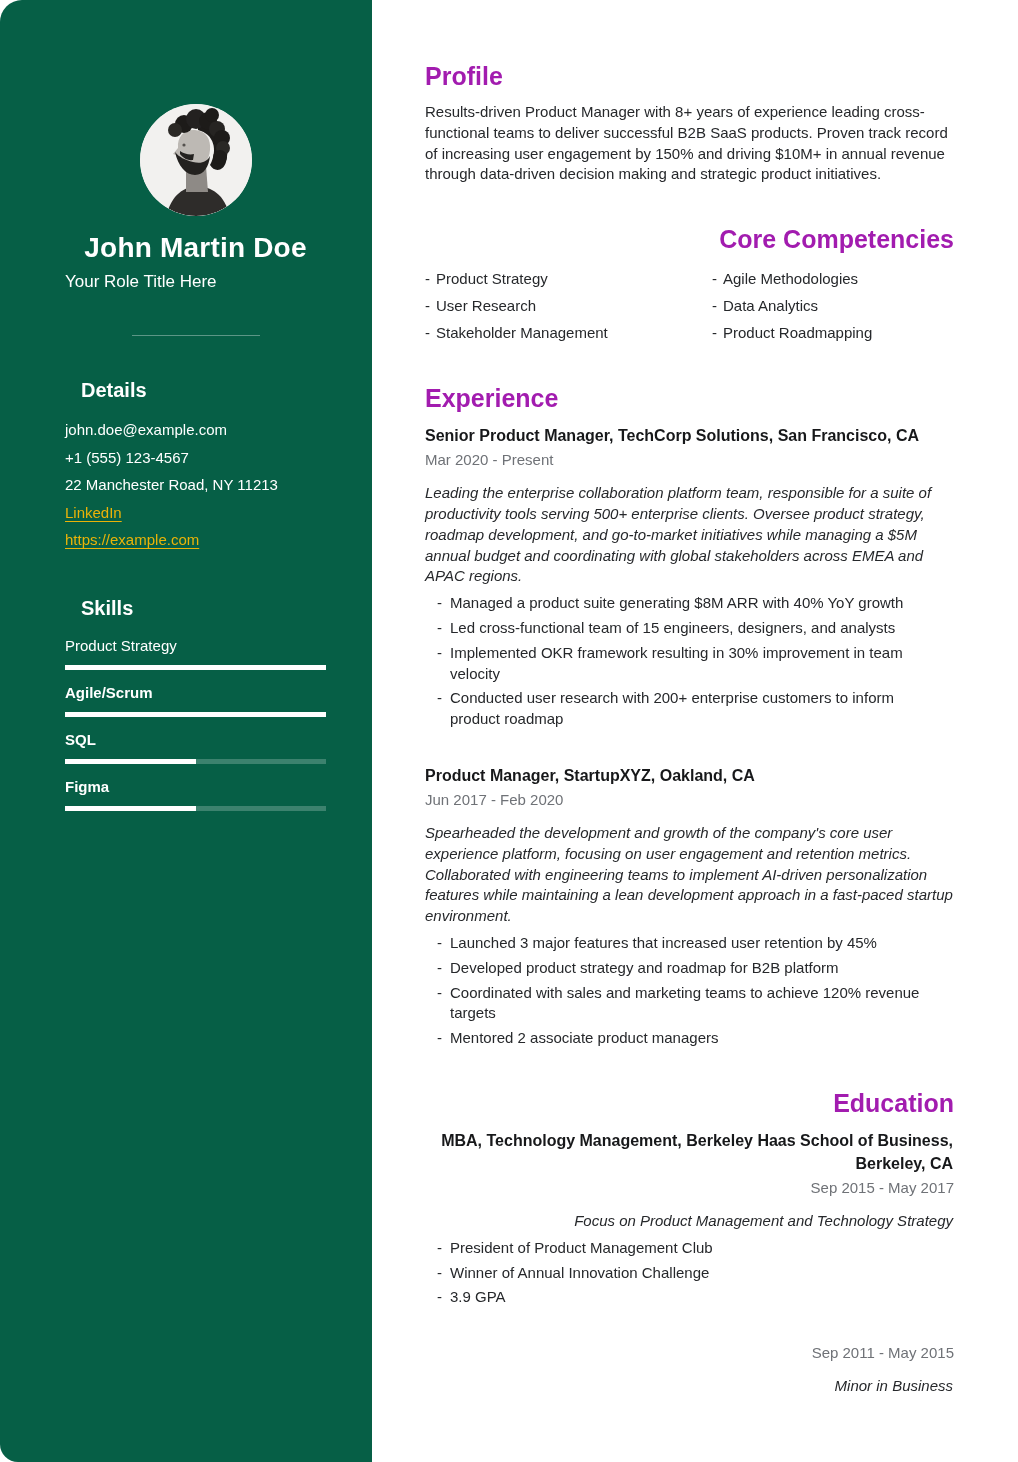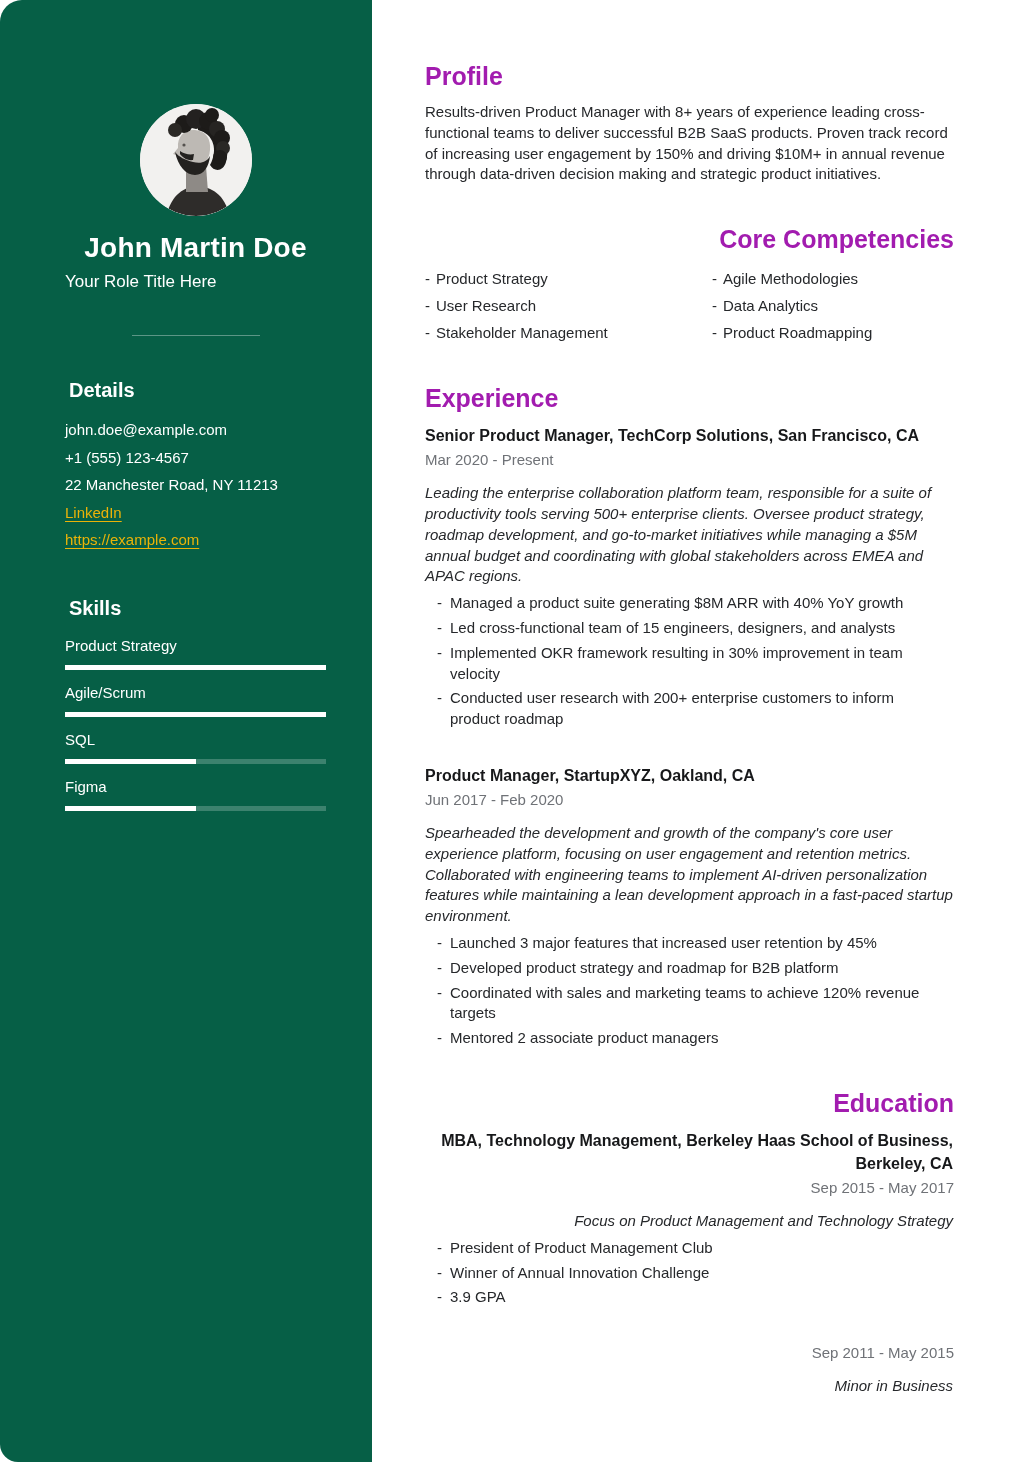--- a/index.html
+++ b/index.html
@@ -46,33 +46,33 @@
     margin-top: 4px;
     font-size: 17px; line-height: 24px;
     text-align: left;
   }
   .divider {
     width: 128px; height: 1px;
     margin: 41px auto 0;
     background: rgba(255,255,255,0.35);
   }
   .side-heading {
-    margin: 40px 4px 0;
+    margin: 40px 16px 0;
     font-size: 20px; line-height: 28px;
     font-weight: 700;
   }
   .contact { margin-top: 12px; }
   .contact-line { font-size: 15px; line-height: 27.5px; }
   .side-link {
     color: #eab308;
     text-decoration: underline;
     text-underline-offset: 3px;
   }
   .skills-list { margin-top: 14px; }
-  .skill-row + .skill-row { margin-top: 13px; }
+  .skill-row + .skill-row { margin-top: 13px; font-weight: bold; }
   .skill-label { font-size: 15px; line-height: 20px; }
   .skill-bar {
     margin-top: 9px;
     height: 5px;
     background: rgba(255,255,255,0.22);
   }
   .skill-fill { height: 100%; background: #ffffff; }
   
   .main {
     position: absolute;

